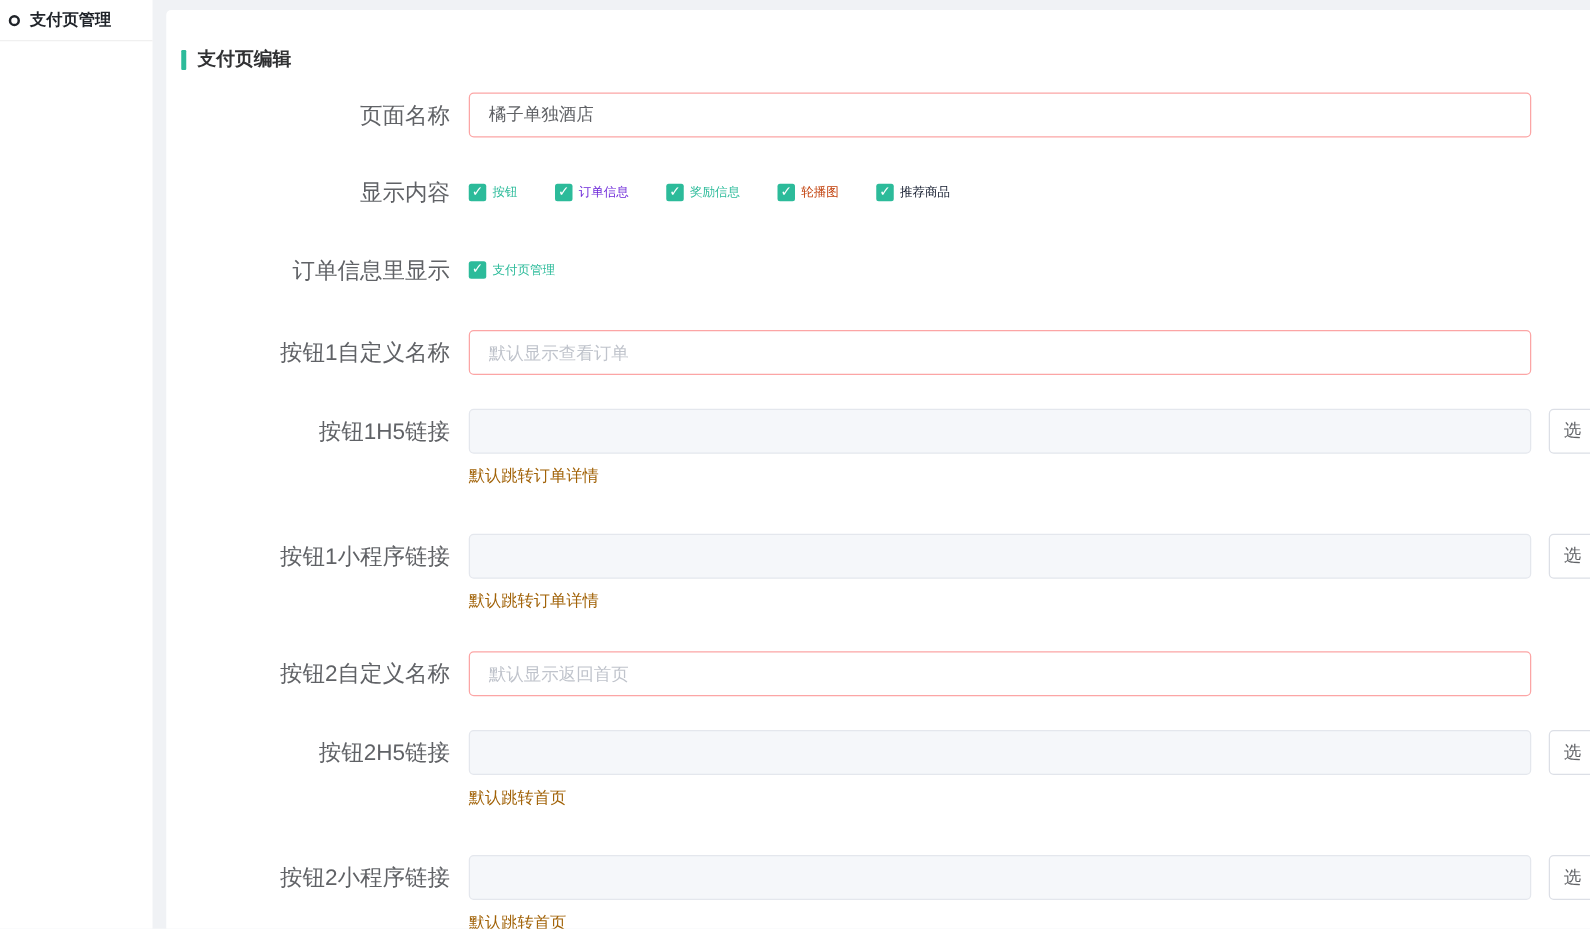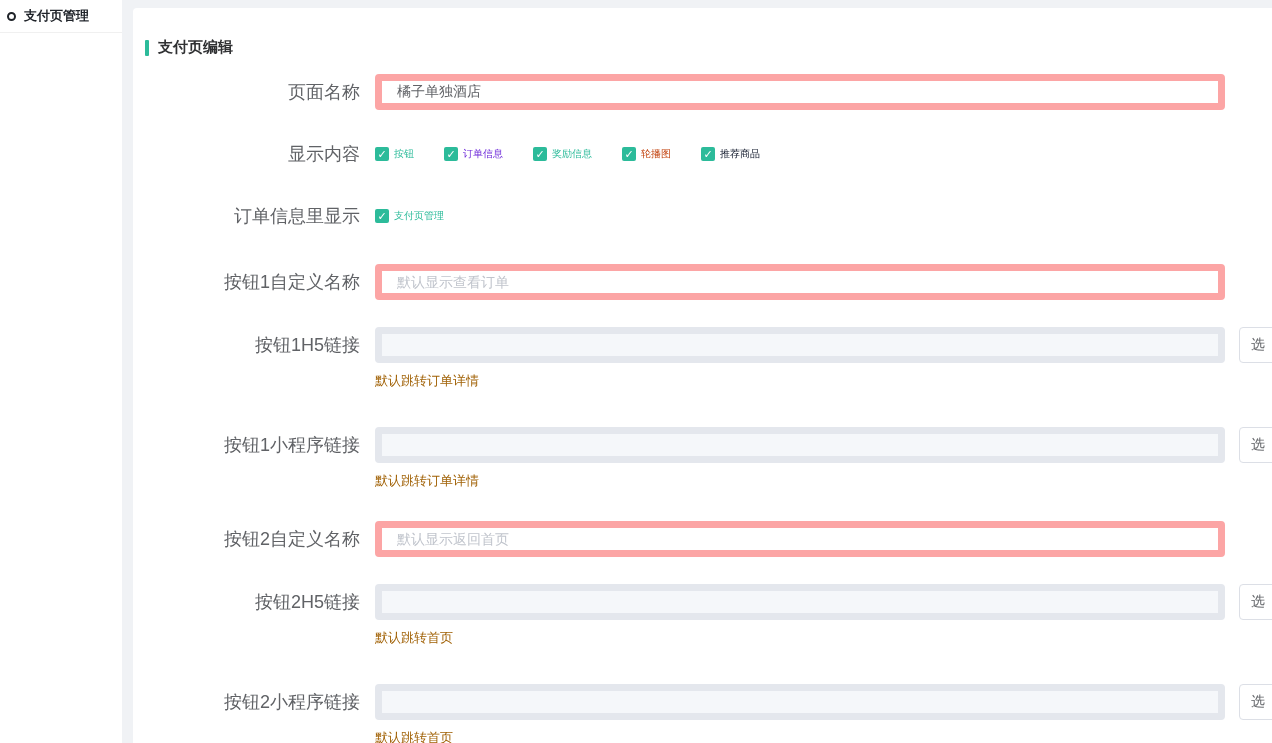--- a/index.html
+++ b/index.html
@@ -61,21 +61,21 @@
   .row-label {
     position: absolute; right: calc(100% - 227px); top: 0;
     height: 36px; line-height: 36px;
     font-size: 18px; color: #606266;
     white-space: nowrap; text-align: right;
   }
   .row-control { position: absolute; left: 242px; top: 0; }
 
   .text-input {
     width: 850px; height: 36px;
-    border: 7px solid #fca5a5; border-radius: 4px;
+    border: 1px solid #fca5a5; border-radius: 4px;
     background: #ffffff;
     padding: 0 15px;
     font-size: 14px; color: #606266;
     font-family: "Liberation Sans", "DejaVu Sans", sans-serif;
     outline: none;
   }
   .text-input::placeholder { color: #c0c4cc; }
   .text-input:disabled {
     background: #f5f7fa;
     border-color: #e4e7ed;

